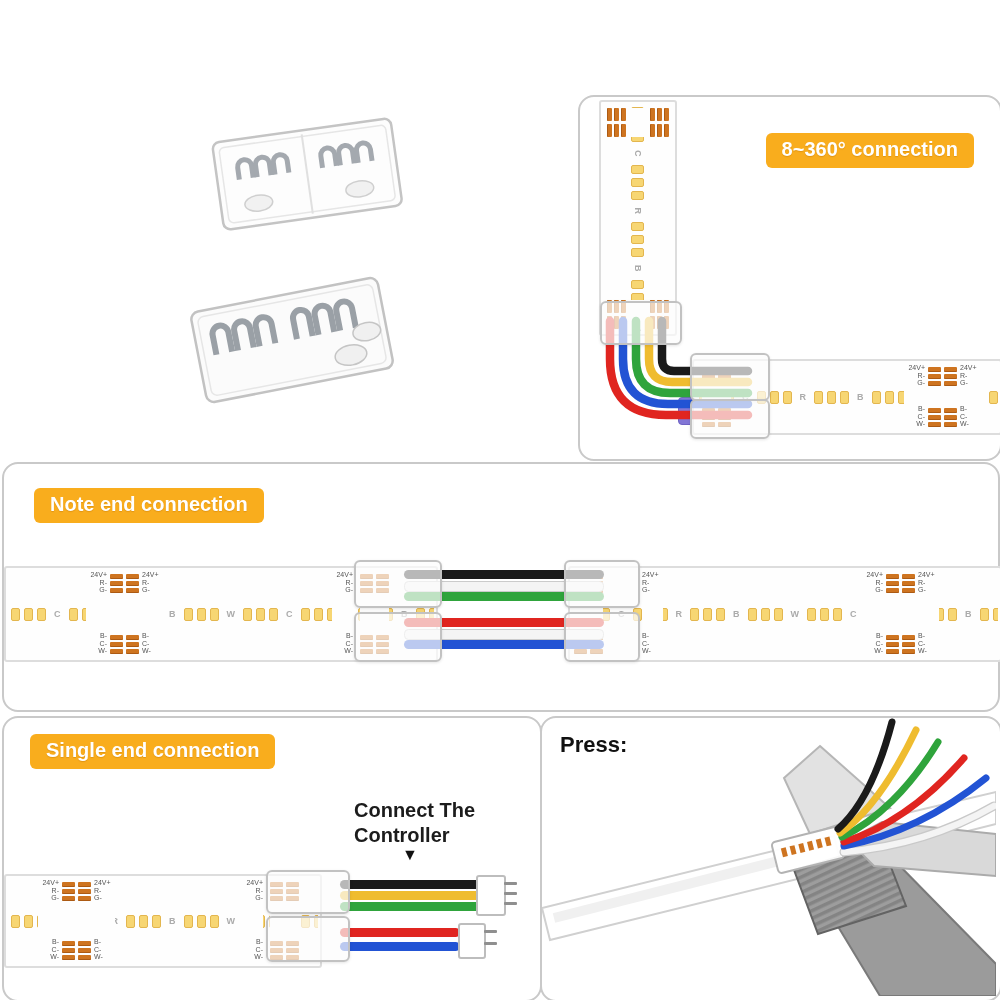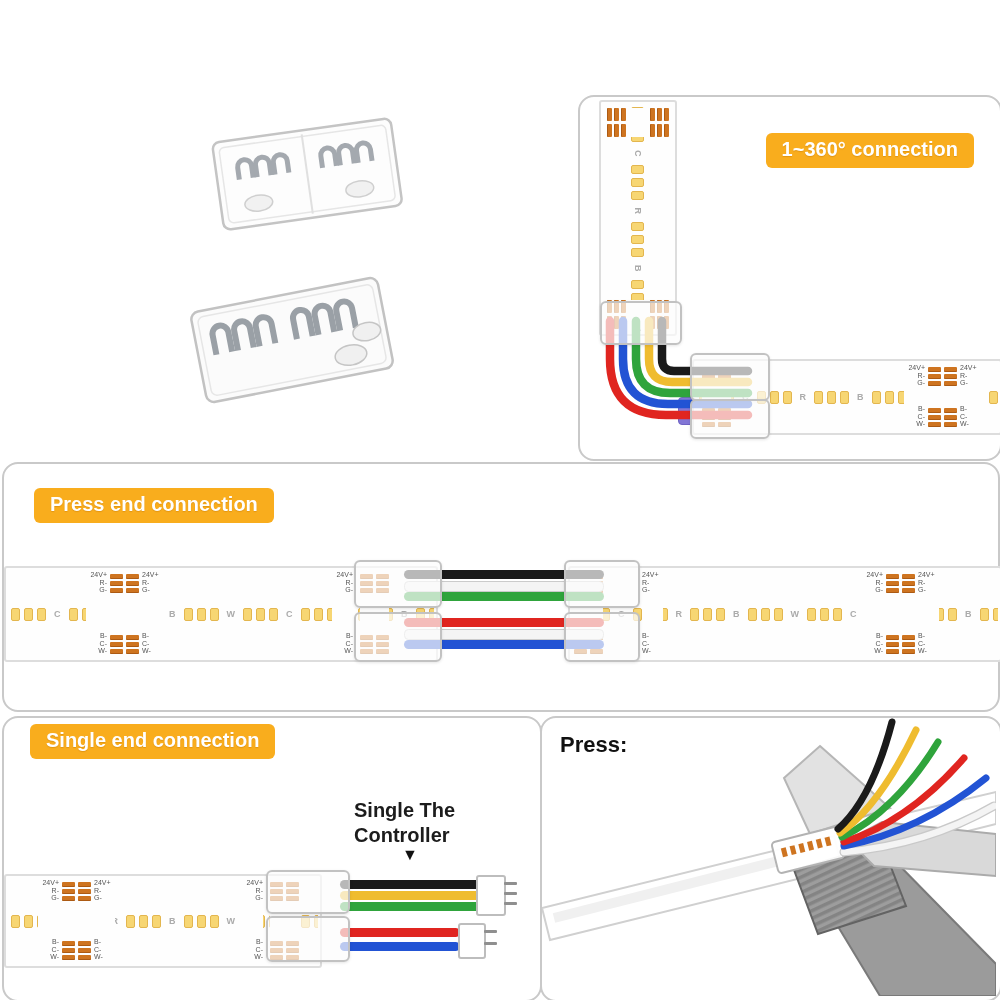--- a/index.html
+++ b/index.html
@@ -279,21 +279,21 @@
         <path d="M56,24 L56,62 Q56,96 90,96 L168,96" stroke="#2FA43C" stroke-width="8.5"></path>
         <path d="M69,24 L69,62 Q69,85 92,85 L168,85" stroke="#EFBC2F" stroke-width="8.5"></path>
         <path d="M82,24 L82,62 Q82,74 94,74 L168,74" stroke="#1A1A1A" stroke-width="8.5"></path>
       </g>
     </svg>
 
     <div class="clip" style="left:20px;top:204px;width:78px;height:40px"></div>
     <div class="clip" style="left:110px;top:256px;width:76px;height:44px"></div>
     <div class="clip" style="left:110px;top:302px;width:76px;height:36px"></div>
 
-    <div class="badge" style="right:26px;top:36px">1~360° connection</div>
+    <div class="badge" style="right:26px;top:36px">8~360° connection</div>
   </div>
 
   <div class="panel" style="left:2px;top:462px;width:994px;height:246px">
 
     <div class="strip" style="left:0;top:102px;width:430px;height:92px">
       <div class="ledrow" style="top:39px">
 
       <span class="lg">
             <i></i>
             <i></i>
@@ -576,28 +576,28 @@
     <div class="wire" style="left:400px;top:128px;width:200px;background:#2FA43C"></div>
     <div class="wire" style="left:400px;top:154px;width:200px;background:#E02520"></div>
     <div class="wire w" style="left:400px;top:165px;width:198px"></div>
     <div class="wire" style="left:400px;top:176px;width:200px;background:#2253D4"></div>
 
     <div class="clip" style="left:350px;top:96px;width:84px;height:44px"></div>
     <div class="clip" style="left:350px;top:148px;width:84px;height:46px"></div>
     <div class="clip" style="left:560px;top:96px;width:72px;height:44px"></div>
     <div class="clip" style="left:560px;top:148px;width:72px;height:46px"></div>
 
-    <div class="badge" style="left:30px;top:24px">Press end connection</div>
+    <div class="badge" style="left:30px;top:24px">Note end connection</div>
   </div>
 
   <div class="panel" style="left:2px;top:716px;width:536px;height:282px">
 
-    <div class="badge" style="left:26px;top:6px">Single end connection</div>
-
-    <div class="ctl" style="left:350px;top:80px;width:140px">Single The Controller</div>
+    <div class="badge" style="left:26px;top:16px">Single end connection</div>
+
+    <div class="ctl" style="left:350px;top:80px;width:140px">Connect The Controller</div>
     <div class="arrow" style="left:398px;top:128px">▼</div>
 
     <div class="strip" style="left:0;top:156px;width:314px;height:90px">
       <div class="ledrow" style="top:38px">
 
       <span class="lg">
             <i></i>
             <i></i>
             <i></i>
             <b>C</b>

